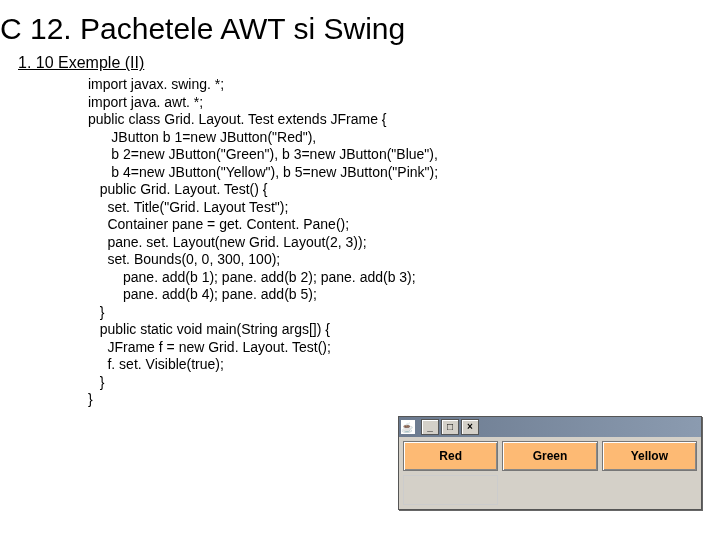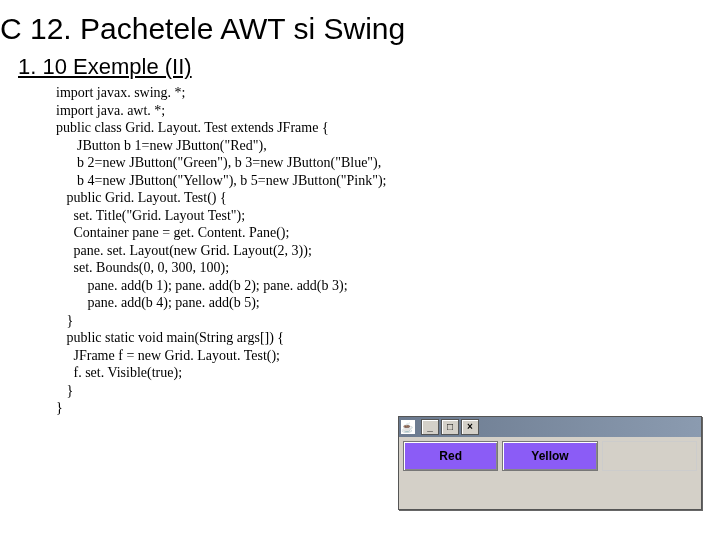--- a/index.html
+++ b/index.html
@@ -12,31 +12,31 @@
     color: #000;
     position: relative;
   }
   .page-title {
     font-size: 30px;
     text-align: left;
     margin: 12px 0 8px 0;
     font-weight: normal;
   }
   .subtitle {
-    font-size: 22px;
+    font-size: 16px;
     margin: 6px 0 4px 18px;
     text-decoration: underline;
     font-weight: normal;
   }
   .code {
-    font-family: Liberation Serif, serif;
+    font-family: Liberation Sans, sans-serif;
     font-size: 14px;
     line-height: 1.25;
     white-space: pre;
-    margin-left: 56px;
+    margin-left: 88px;
   }
 
   
   .javawin {
     position: absolute;
     left: 398px;
     top: 416px;
     width: 302px;
     border: 1px solid #555;
     background: #d4d0c8;
@@ -84,21 +84,21 @@
     box-shadow: inset 1px 1px 0 #fff;
   }
   .gridwrap {
     display: grid;
     grid-template-columns: repeat(3, 1fr);
     grid-template-rows: repeat(2, 30px);
     gap: 4px;
     padding: 4px;
   }
   .jbutton {
-    background: #8b5cf6;
+    background: #fdba74;
     border: 1px solid #777;
     box-shadow: inset 1px 1px 0 #fff, inset -1px -1px 0 #888;
     font-family: Arial, sans-serif;
     font-size: 12px;
     font-weight: bold;
     display: flex;
     align-items: center;
     justify-content: center;
   }
   .jbutton.empty {
@@ -134,16 +134,17 @@
 
 <div class="javawin">
   <div class="titlebar">
     <div class="coffee">☕</div>
     <div class="winbtn">_</div>
     <div class="winbtn">□</div>
     <div class="winbtn">×</div>
   </div>
   <div class="gridwrap">
     <div class="jbutton">Red</div>
+    <div class="jbutton">Green</div>
     <div class="jbutton">Yellow</div>
     <div class="jbutton empty"></div>
   </div>
 </div>
 
 </body></html>

